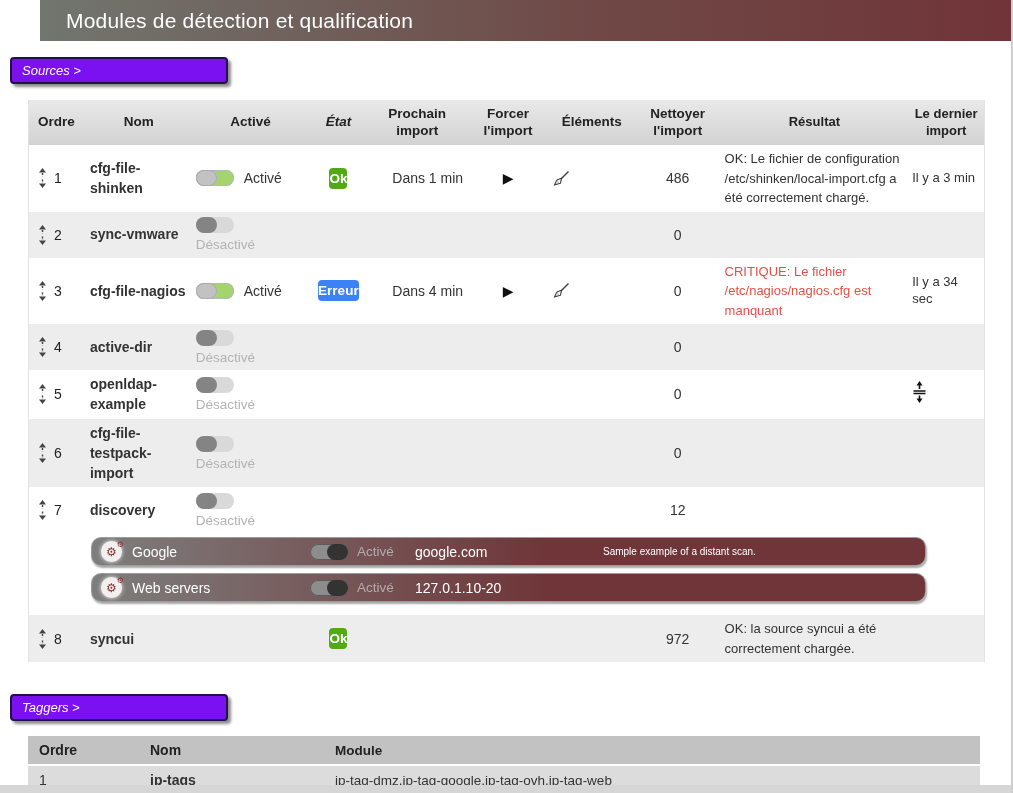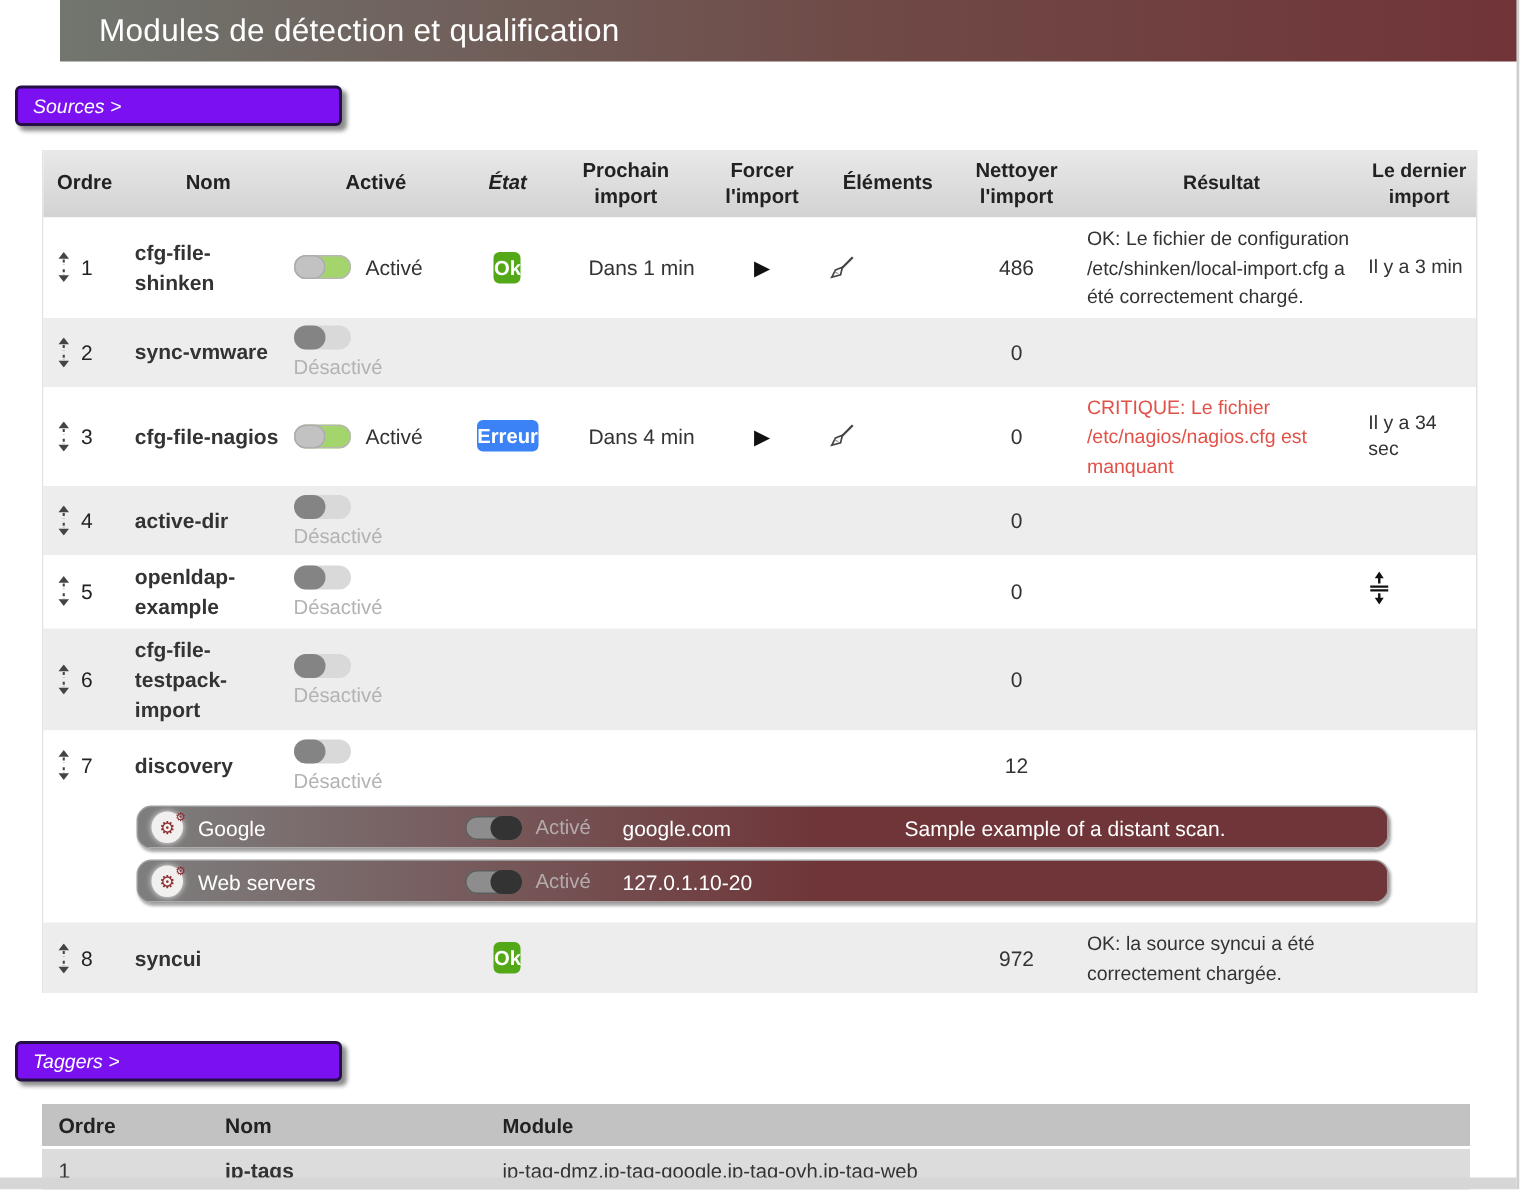--- a/index.html
+++ b/index.html
@@ -80,21 +80,21 @@
   }
   .gico{
     width:21px;height:21px;border-radius:50%;background:#f2f0ee;flex:0 0 auto;
     margin:0 10px 0 9px;display:flex;align-items:center;justify-content:center;
     color:#8b2f34;font-size:12px;box-shadow:0 0 4px rgba(255,255,255,.9);position:relative;
   }
   .gico .g2{position:absolute;font-size:8px;top:-1px;right:-2px;}
   .sname{width:178px;font-size:14px;}
   .slabel{width:48px;margin-left:9px;color:#b4abab;font-size:13.5px;}
   .starget{width:188px;margin-left:10px;font-size:14px;}
-  .sdesc{flex:1;font-size:14px;white-space:nowrap;overflow:hidden;text-overflow:ellipsis;padding-right:12px;}
+  .sdesc{flex:1;font-size:10px;white-space:nowrap;overflow:hidden;text-overflow:ellipsis;padding-right:12px;}
   
   .ttable{margin:15px 0 0 28px;width:952px;font-size:14px;}
   .thead{display:flex;background:#c2c2c2;height:28px;align-items:center;font-weight:700;color:#222;}
   .trow{display:flex;min-height:28px;align-items:center;margin-top:2px;}
   .trow.r0{background:#dcdcdc;}
   .t-ordre{width:122px;padding-left:11px;box-sizing:border-box;}
   .t-nom{width:185px;font-weight:700;}
   .t-module{flex:1;font-size:13.5px;}
   .footerbar{position:absolute;left:0;right:0;bottom:0;height:8px;background:#d6d6d6;}
   svg{display:block;}

